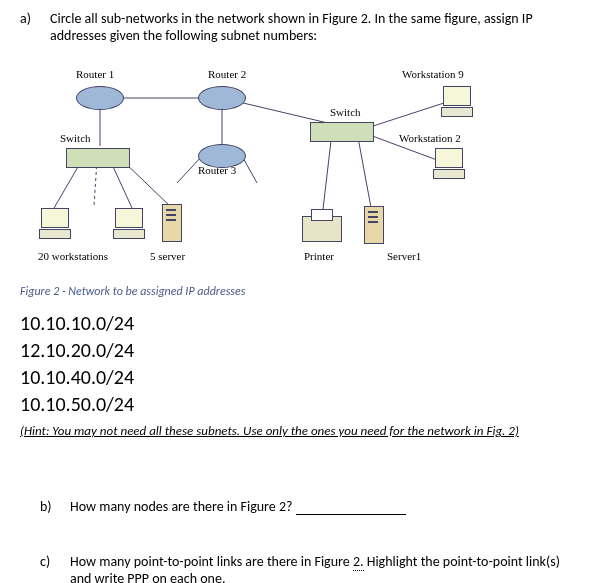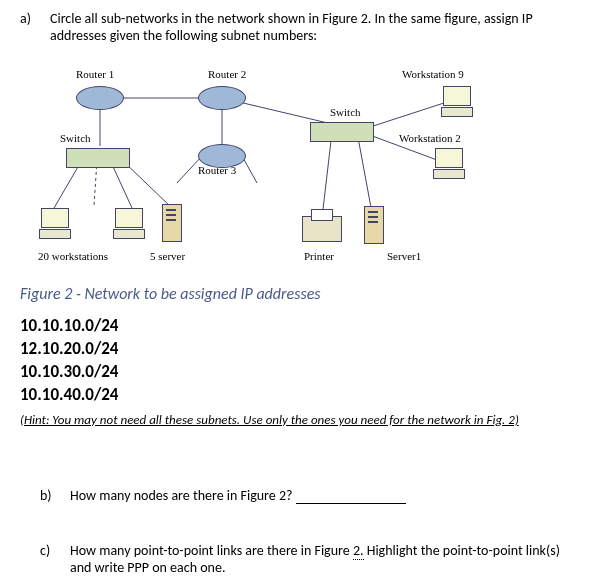--- a/index.html
+++ b/index.html
@@ -22,27 +22,27 @@
   }
   .q-text { flex: 1; }
   .figure {
     margin: 14px 0 4px 0;
     position: relative;
     height: 220px;
   }
   .caption {
     font-style: italic;
     color: #4a5a8a;
-    font-size: 16px;
+    font-size: 12px;
     margin: 6px 0 12px 0;
   }
   .subnets div {
-    font-size: 17px;
+    font-size: 20px;
     line-height: 1.35;
-    font-weight: 700;
+    font-weight: 400;
   }
   .hint {
     font-style: italic;
     text-decoration: underline;
     font-size: 13px;
     margin-top: 5px;
   }
   .spacer { height: 60px; }
   .blank {
     display: inline-block;
@@ -189,22 +189,22 @@
 
   <div class="server" style="left:344px; top:148px;"></div>
   <div class="node-label" style="left:336px; top:192px;margin-left:31px;">Server1</div>
 </div>
 
 <div class="caption">Figure 2 - Network to be assigned IP addresses</div>
 
 <div class="subnets">
   <div>10.10.10.0/24</div>
   <div>12.10.20.0/24</div>
-  <div>10.10.30.0/24</div>
   <div>10.10.40.0/24</div>
+  <div>10.10.50.0/24</div>
 </div>
 <div class="hint">(Hint: You may not need all these subnets. Use only the ones you need for the network in Fig. 2)</div>
 
 <div class="spacer"></div>
 
 <div class="question" style="margin-left:20px;">
   <div class="q-label">b)</div>
   <div class="q-text">
     <span>How many nodes are there in Figure 2?</span>
     <span class="blank"></span>

